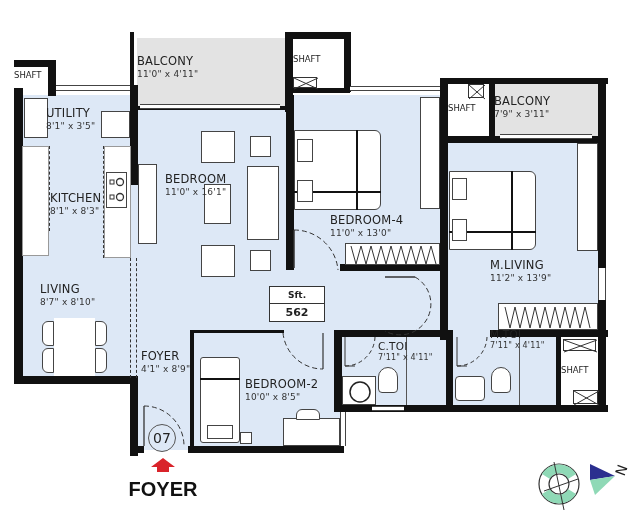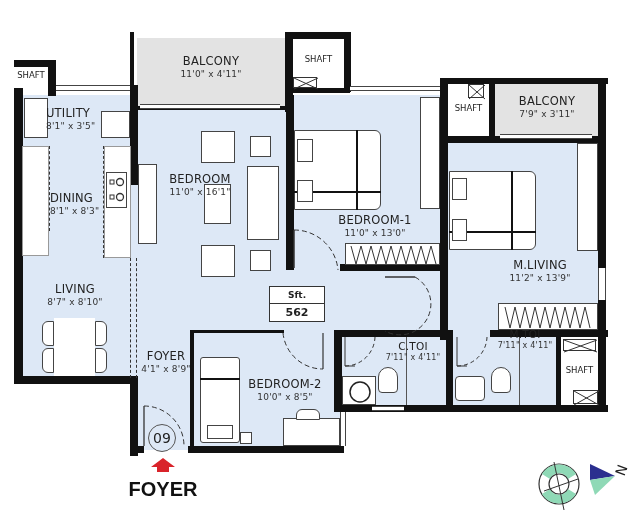--- a/index.html
+++ b/index.html
@@ -2,21 +2,21 @@
 <html><head>
 <meta charset="utf-8">
 <style>
   html, body { margin:0; padding:0; background:#ffffff; }
   body { width:640px; height:530px; position:relative; overflow:hidden; font-family:"DejaVu Sans", sans-serif; }
   .abs { position:absolute; }
   .room { position:absolute; background:#dde8f6; }
   .grey { background:#e3e3e3; }
   .white { background:#ffffff; }
   .wall { position:absolute; background:#111; }
-  .label { position:absolute; text-align:center; color:#222; line-height:1; white-space:nowrap; }
+  .label { position:absolute; text-align:left; color:#222; line-height:1; white-space:nowrap; }
   .name { font-size:11.5px; letter-spacing:0.2px; }
   .dim { font-size:9px; margin-top:2px; letter-spacing:0.2px; color:#333; }
   .small { font-size:8.5px; }
   .furn { position:absolute; background:#fff; border:1.3px solid #444; box-sizing:border-box; }
   .dash-v { position:absolute; border-left:1.5px dashed #333; }
   .win { position:absolute; background:#fff; border-top:1px solid #444; border-bottom:1px solid #444; box-sizing:border-box; }
   .win-v { position:absolute; background:#fff; border-left:1px solid #444; border-right:1px solid #444; box-sizing:border-box; }
   .xbox { position:absolute; border:1.2px solid #333; box-sizing:border-box; background:#fff; }
   svg { position:absolute; overflow:visible; }
 </style>
@@ -214,29 +214,29 @@
 
 <div class="label" style="left:137px;top:56px;width:148px;">
   <div class="name">BALCONY</div>
   <div class="dim">11'0" x 4'11"</div>
 </div>
 <div class="label" style="left:46px;top:108px;width:56px;text-align:left;">
   <div class="name">UTILITY</div>
   <div class="dim">8'1" x 3'5"</div>
 </div>
 <div class="label" style="left:50px;top:193px;width:55px;text-align:left;">
-  <div class="name">DINING</div>
+  <div class="name">KITCHEN</div>
   <div class="dim">8'1" x 8'3"</div>
 </div>
 <div class="label" style="left:165px;top:174px;width:70px;">
   <div class="name">BEDROOM</div>
   <div class="dim">11'0" x 16'1"</div>
 </div>
 <div class="label" style="left:330px;top:215px;width:90px;">
-  <div class="name">BEDROOM-1</div>
+  <div class="name">BEDROOM-4</div>
   <div class="dim">11'0" x 13'0"</div>
 </div>
 <div class="label" style="left:494px;top:96px;width:106px;">
   <div class="name">BALCONY</div>
   <div class="dim">7'9" x 3'11"</div>
 </div>
 <div class="label" style="left:490px;top:260px;width:100px;">
   <div class="name">M.LIVING</div>
   <div class="dim">11'2" x 13'9"</div>
 </div>
@@ -259,21 +259,21 @@
 <div class="label" style="left:490px;top:329px;width:70px;">
   <div class="name" style="font-size:10.5px;">M.TOI</div>
   <div class="dim" style="font-size:8px;">7'11" x 4'11"</div>
 </div>
 
 <div class="abs" style="left:269px;top:286px;width:56px;height:36px;background:#fff;border:1.2px solid #333;box-sizing:border-box;">
   <div style="height:16px;border-bottom:1.2px solid #333;text-align:center;font-size:9px;line-height:16px;font-weight:bold;color:#222;">Sft.</div>
   <div style="text-align:center;font-size:11px;line-height:17px;font-weight:bold;color:#222;">562</div>
 </div>
 
-<div class="abs" style="left:148px;top:424px;width:28px;height:28px;border:1.2px solid #555;border-radius:50%;box-sizing:border-box;text-align:center;line-height:26px;font-size:14px;color:#222;background:#dde8f6;">09</div>
+<div class="abs" style="left:148px;top:424px;width:28px;height:28px;border:1.2px solid #555;border-radius:50%;box-sizing:border-box;text-align:center;line-height:26px;font-size:14px;color:#222;background:#dde8f6;">07</div>
 
 <svg width="24" height="16" style="left:151px;top:458px;">
   <polygon points="12,0 24,9 18,9 18,14 6,14 6,9 0,9" fill="#d9232a"></polygon>
 </svg>
 <div class="abs" style="left:118px;top:478px;width:90px;text-align:center;font-size:20px;font-weight:bold;color:#111;font-family:'Liberation Sans', sans-serif;">FOYER</div>
 
 <svg width="110" height="70" style="left:530px;top:455px;">
   <circle cx="29" cy="29" r="20" fill="none" stroke="#333" stroke-width="1.2"></circle>
   <path d="M12,19 A20,20 0 0 1 46,19 L38,24 A10,10 0 0 0 20,24 Z" fill="#8fd9b6"></path>
   <path d="M12,39 A20,20 0 0 0 46,39 L38,34 A10,10 0 0 1 20,34 Z" fill="#8fd9b6"></path>

